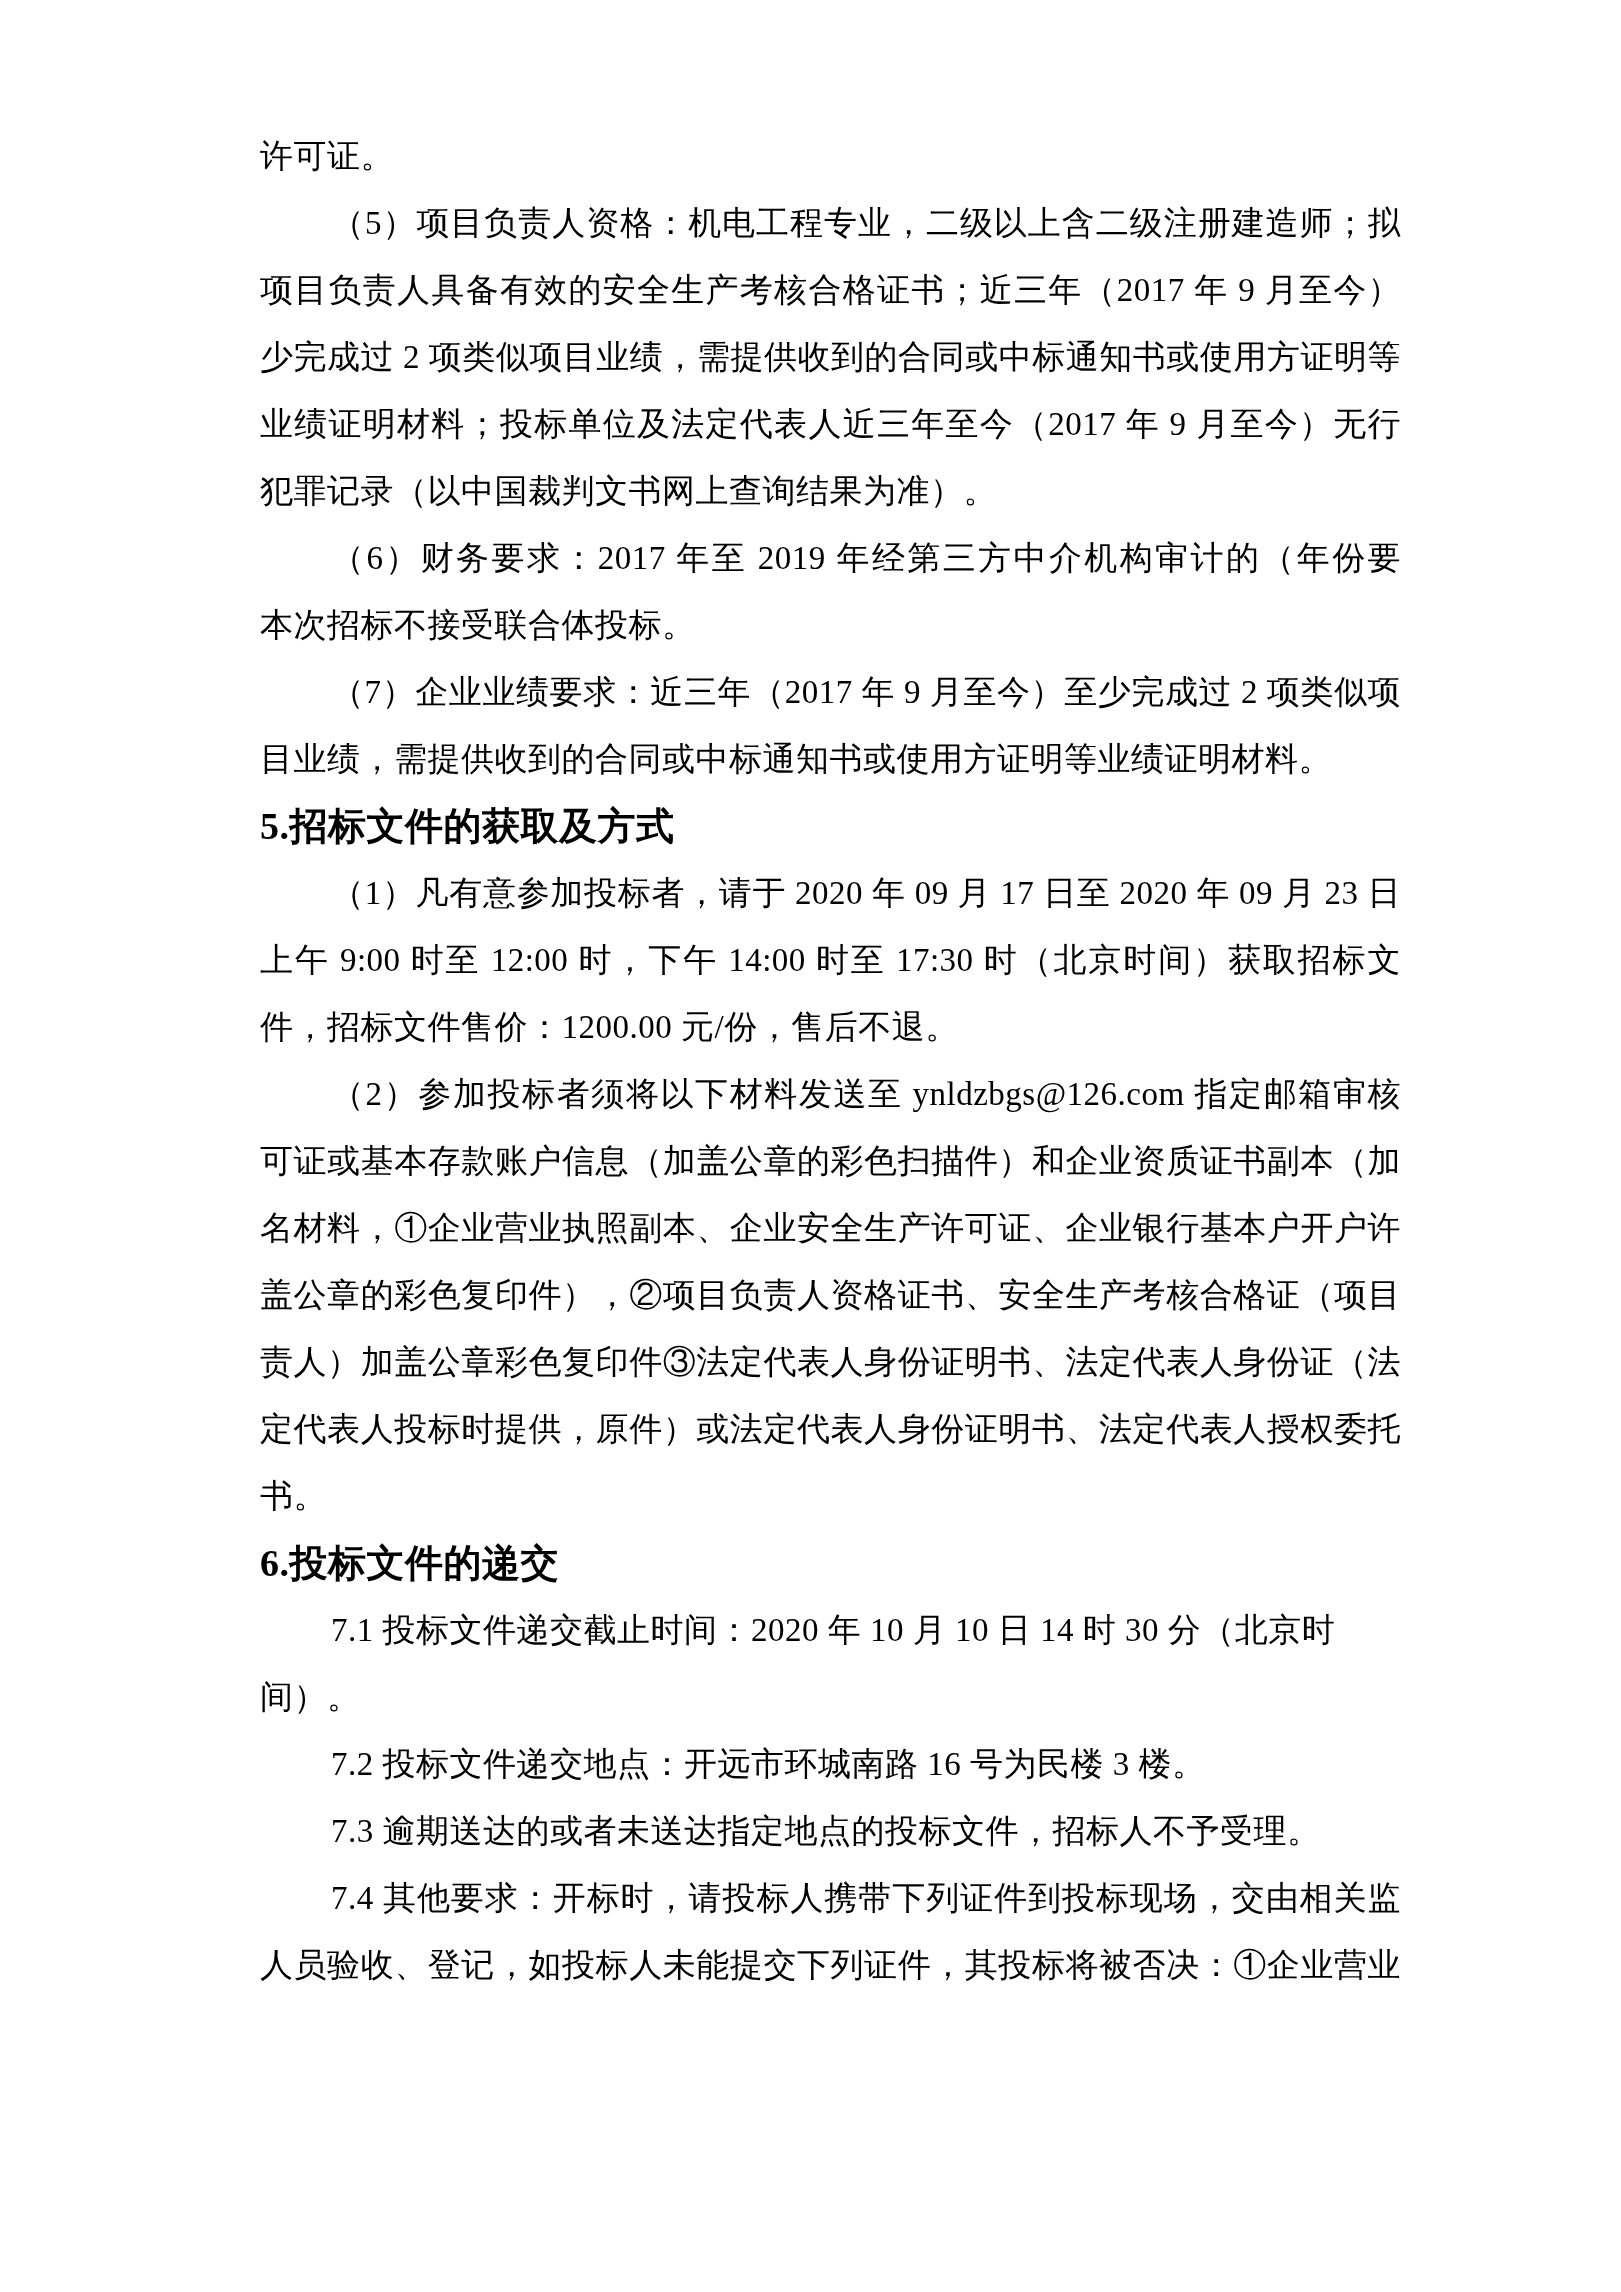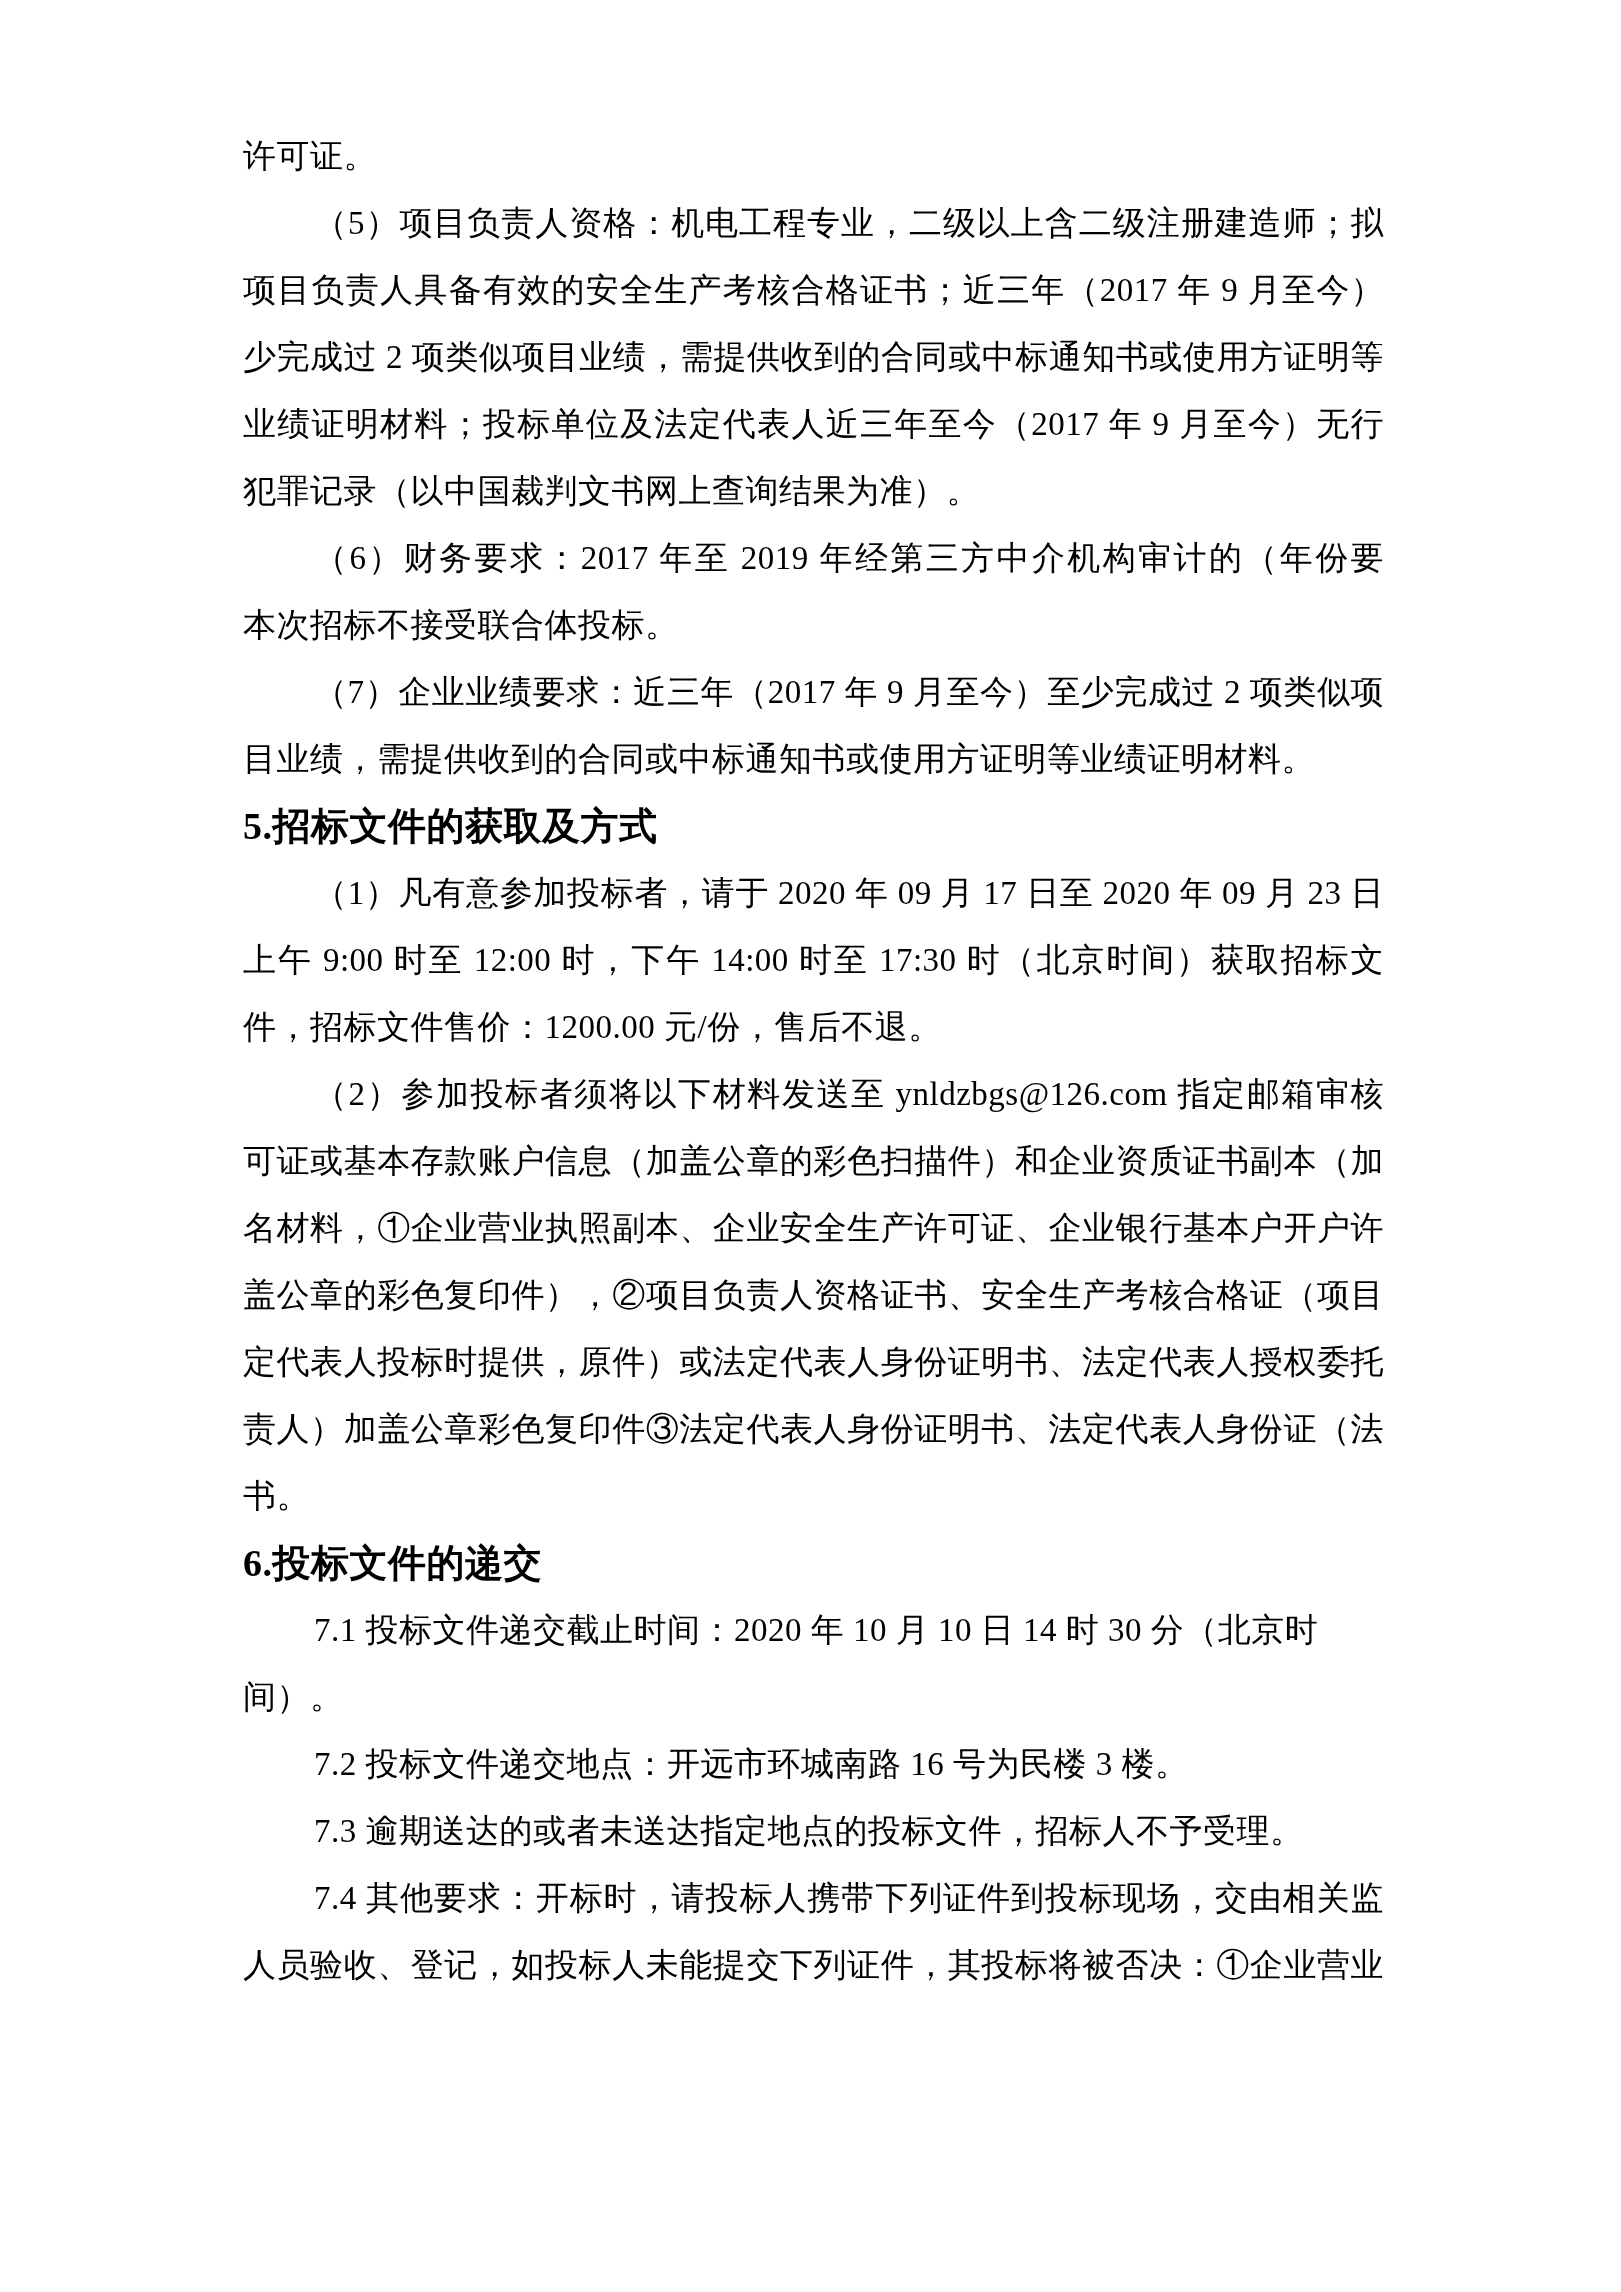--- a/index.html
+++ b/index.html
@@ -7,21 +7,21 @@
     position: relative;
     width: 1621px;
     height: 2293px;
     background: #ffffff;
     color: #000000;
     font-family: "Liberation Serif", "DejaVu Serif", serif;
     overflow: hidden;
   }
   .text-block {
     position: absolute;
-    left: 243px;
+    left: 260px;
     top: 123px;
     width: 1141px;
   }
   .line {
     height: 67px;
     line-height: 67px;
     font-size: 33px;
     letter-spacing: 0.5px;
     overflow: hidden;
     white-space: nowrap;
@@ -58,22 +58,22 @@
       <div class="line full indent"><span>（7）</span><span class="u">企业业绩要求</span><span>：近三年（2017 年 9 月至今）至少完成过 2 项类似项</span></div>
       <div class="line"><span>目业绩，需提供收到的合同或中标通知书或使用方证明等业绩证明材料。</span></div>
       <div class="line bold"><span>5.招标文件的获取及方式</span></div>
       <div class="line full indent"><span>（1）凡有意参加投标者，请于 2020 年 09 月 17 日至 2020 年 09 月 23 日</span></div>
       <div class="line full"><span>上午 9:00 时至 12:00 时，下午 14:00 时至 17:30 时（北京时间）获取招标文</span></div>
       <div class="line"><span>件，招标文件售价：1200.00 元/份，售后不退。</span></div>
       <div class="line full indent"><span>（2）参加投标者须将以下材料发送至 ynldzbgs@126.com 指定邮箱审核报</span></div>
       <div class="line full"><span class="u">可证或基本存款账户信息（加盖公章的彩色扫描件）和企业资质证书副本（加</span></div>
       <div class="line full"><span>名材料，</span><span class="u">①企业营业执照副本、企业安全生产许可证、企业银行基本户开户许</span></div>
       <div class="line full"><span class="u">盖公章的彩色复印件），②项目负责人资格证书、安全生产考核合格证（项目负</span></div>
+      <div class="line full"><span class="u">责人）加盖公章彩色复印件③法定代表人身份证明书、法定代表人身份证（法</span></div>
       <div class="line full"><span class="u">定代表人投标时提供，原件）或法定代表人身份证明书、法定代表人授权委托</span></div>
-      <div class="line full"><span class="u">责人）加盖公章彩色复印件③法定代表人身份证明书、法定代表人身份证（法</span></div>
       <div class="line"><span class="u">书</span><span>。</span></div>
       <div class="line bold"><span>6.投标文件的递交</span></div>
       <div class="line indent"><span>7.1 投标文件递交截止时间：2020 年 10 月 10 日 14 时 30 分（北京时</span></div>
       <div class="line"><span>间）。</span></div>
       <div class="line indent"><span>7.2 投标文件递交地点：开远市环城南路 16 号为民楼 3 楼。</span></div>
       <div class="line indent"><span>7.3 逾期送达的或者未送达指定地点的投标文件，招标人不予受理。</span></div>
       <div class="line full indent"><span>7.4 其他要求：</span><span class="u">开标时，请投标人携带下列证件到投标现场，交由相关监督</span></div>
       <div class="line full"><span class="u">人员验收、登记，如投标人未能提交下列证件，其投标将被否决：①企业营业</span></div>
     </div>
 </div>

